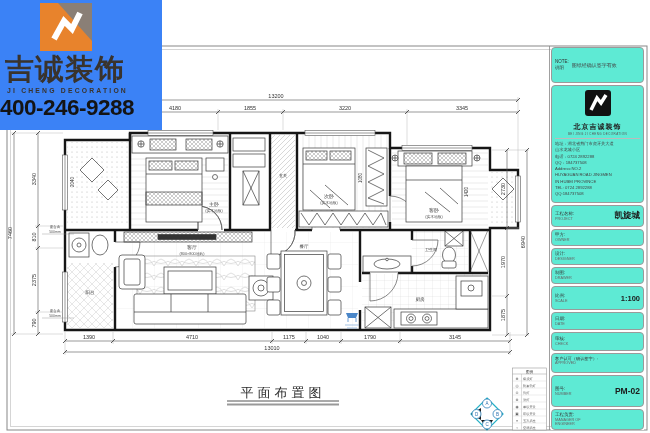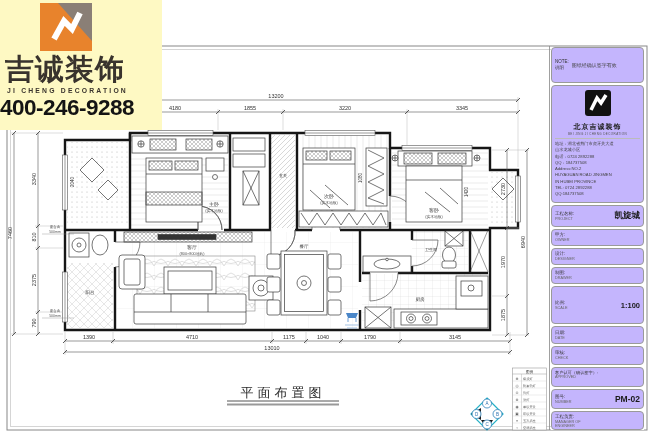--- a/index.html
+++ b/index.html
@@ -1,31 +1,31 @@
 <!DOCTYPE html>
 <html><head>
 <meta charset="utf-8">
 <style>
   html,body{margin:0;padding:0;background:#fff;}
   #canvas{position:relative;width:650px;height:433px;background:#fff;overflow:hidden;
           font-family:"Liberation Sans",sans-serif;}
   svg text{font-family:"Liberation Sans",sans-serif;}
   
-  .brand{position:absolute;left:0;top:0;width:162px;height:130px;background:#fef9c3;z-index:5;}
+  .brand{position:absolute;left:0;top:0;width:162px;height:130px;background:#3b82f6;z-index:5;}
   .brand .mark{position:absolute;left:40px;top:3px;width:52px;height:48px;}
   .brand .cn{position:absolute;left:5px;top:50px;font-size:29px;font-weight:800;color:#39332d;
              letter-spacing:1px;white-space:nowrap;}
   .brand .en{position:absolute;left:7px;top:87px;font-size:6.8px;font-weight:bold;color:#39332d;
              letter-spacing:2.2px;white-space:nowrap;}
   .brand .phone{position:absolute;left:0px;top:95px;font-size:22.5px;font-weight:800;color:#141414;
              letter-spacing:-0.5px;white-space:nowrap;}
   
   .tb{position:absolute;left:551px;top:47px;width:93px;height:383px;display:flex;
       flex-direction:column;gap:2px;background:#fff;z-index:4;box-sizing:border-box;}
-  .tb .box{border:1px solid #9a9a9a;border-radius:4px;background:#c4b5fd;padding:2px 3px;
+  .tb .box{border:1px solid #9a9a9a;border-radius:4px;background:#5eead4;padding:2px 3px;
            box-sizing:border-box;overflow:hidden;flex:none;}
   .lbl{font-size:4.5px;color:#333;line-height:1.25;}
   .enl{font-size:3.8px;color:#666;line-height:1.2;}
   .row{display:flex;justify-content:space-between;align-items:center;}
   .val-lg{font-size:8.5px;font-weight:bold;color:#1c1c1c;}
   .val-md{font-size:7.5px;font-weight:bold;color:#1c1c1c;}
   .note-box{display:flex;gap:3px;align-items:center;height:36px;}
   .note-box .txt{font-size:5px;color:#444;}
   .comp-box{height:118px;text-align:center;}
   .comp-box .badge{display:inline-block;width:26px;height:26px;background:#111;border-radius:3px;margin-top:2px;}
@@ -451,21 +451,21 @@
         </div>
       <div class="val-md"></div>
     </div>
     <div class="box row" style="height:17px">
       <div>
           <div class="lbl">制图:</div>
           <div class="enl">DRAWER</div>
         </div>
       <div class="val-md"></div>
     </div>
-    <div class="box row" style="height:38px">
+    <div class="box row" style="height:24px">
       <div>
           <div class="lbl">比例:</div>
           <div class="enl">SCALE</div>
         </div>
       <div class="val-md">1:100</div>
     </div>
     <div class="box row" style="height:18px">
       <div>
           <div class="lbl">日期:</div>
           <div class="enl">DATE</div>
@@ -476,21 +476,21 @@
       <div>
           <div class="lbl">审核:</div>
           <div class="enl">CHECK</div>
         </div>
       <div class="val-md"></div>
     </div>
     <div class="box" style="height:20px">
       <div class="lbl" style="font-size:4.2px">客户认可（确认签字）:</div>
       <div class="enl">APPROVED</div>
     </div>
-    <div class="box row" style="height:20px">
+    <div class="box row" style="height:32px">
       <div>
           <div class="lbl">图号:</div>
           <div class="enl">NUMBER</div>
         </div>
       <div class="val-lg">PM-02</div>
     </div>
     <div class="box" style="flex:1">
       <div class="lbl">工程负责:</div>
       <div class="enl" style="width:40px">MANAGER OF ENGINEER</div>
     </div>

